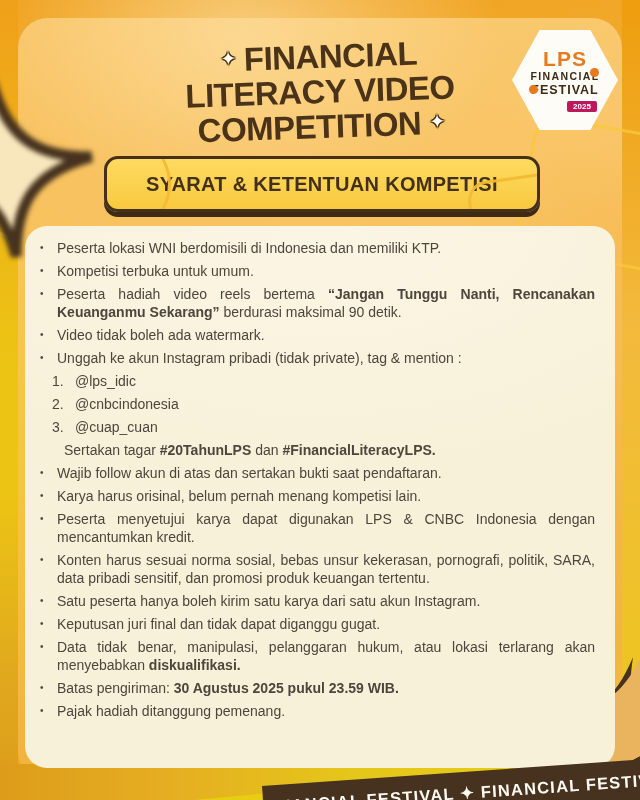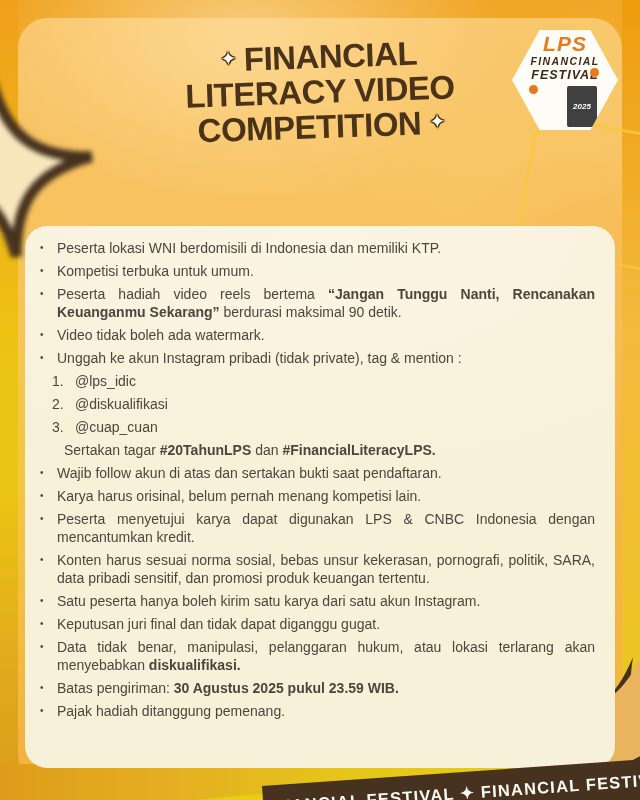--- a/index.html
+++ b/index.html
@@ -36,25 +36,25 @@
     border:3px solid #45301a;border-radius:14px;box-shadow:0 5px 0 #3d2b16;
     display:flex;align-items:center;justify-content:center;overflow:hidden;
     color:#42301b;font-size:20px;font-weight:800;letter-spacing:.3px;white-space:nowrap;}
   .banner::before{content:"";position:absolute;left:-74px;top:-34px;width:132px;height:112px;
     border:3px solid rgba(243,185,52,.95);border-radius:50%;}
   .banner::after{content:"";position:absolute;right:-52px;top:16px;width:112px;height:82px;
     border:3px solid rgba(243,185,52,.95);border-radius:20px;transform:rotate(-8deg);}
   
   .logo{position:absolute;left:512px;top:28px;width:106px;height:104px;z-index:6;
     background:#fdfcf7;clip-path:polygon(26% 2%,74% 2%,100% 50%,74% 98%,26% 98%,0% 50%);
-    display:flex;flex-direction:column;align-items:center;justify-content:center;text-align:center;font-style:italic;}
+    display:flex;flex-direction:column;align-items:center;justify-content:center;text-align:center;}
   .logo-lps{color:#e87a1e;font-weight:900;font-size:21px;line-height:1;letter-spacing:1px;}
   .logo-financial{color:#3e2a17;font-weight:800;font-size:10.5px;letter-spacing:1.4px;line-height:1.45;}
   .logo-festival{color:#3e2a17;font-weight:800;font-size:12.5px;letter-spacing:1px;line-height:1.1;}
-  .logo-year{background:#404040;color:#fff;font-size:8px;font-weight:700;padding:16px 6px;
+  .logo-year{background:#be185d;color:#fff;font-size:8px;font-weight:700;padding:1px 6px;
     border-radius:2px;margin:3px 0 0 34px;}
   .logo-dot{position:absolute;width:9px;height:9px;border-radius:50%;background:#e87a1e;}
   .logo-dot.d1{right:19px;top:40px;} .logo-dot.d2{left:17px;top:57px;}
   
   .card{position:absolute;left:25px;top:226px;width:590px;height:542px;z-index:5;
     background:radial-gradient(ellipse 500px 260px at 50% 0%, #fbf5e4, #f8f1da 90%);
     border-radius:22px;box-sizing:border-box;padding:13px 20px 10px 15px;}
   .row{display:flex;margin-bottom:5px;color:#4c463c;font-size:14px;line-height:18px;}
   .row.justify .txt{text-align:justify;}
   .row.indent1{margin-left:12px;}
@@ -91,20 +91,23 @@
   <div class="frame"></div>
   <div class="bg-curve1"></div>
   <div class="bg-curve2"></div>
 
   <div class="title">
     <div><span class="sparkle left">✦</span><span>FINANCIAL</span></div>
     <div>LITERACY VIDEO</div>
     <div><span>COMPETITION</span><span class="sparkle right">✦</span></div>
   </div>
 
+  <div class="banner">
+    <span>SYARAT &amp; KETENTUAN KOMPETISI</span>
+  </div>
 
   <div class="logo">
     <div class="logo-lps">LPS</div>
     <div class="logo-financial">FINANCIAL</div>
     <div class="logo-festival">FESTIVAL</div>
     <div class="logo-year">2025</div>
     <span class="logo-dot d1"></span>
     <span class="logo-dot d2"></span>
   </div>
 
@@ -129,21 +132,21 @@
         <div class="row">
           <span class="marker dot">•</span>
           <span class="txt"><span>Unggah ke akun Instagram pribadi (tidak private), tag &amp; mention :</span></span>
         </div>
         <div class="row indent1">
           <span class="marker">1.</span>
           <span class="txt"><span>@lps_idic</span></span>
         </div>
         <div class="row indent1">
           <span class="marker">2.</span>
-          <span class="txt"><span>@diskualifikasi</span></span>
+          <span class="txt"><span>@cnbcindonesia</span></span>
         </div>
         <div class="row indent1">
           <span class="marker">3.</span>
           <span class="txt"><span>@cuap_cuan</span></span>
         </div>
         <div class="row noteplain">
           <span class="txt"><span>Sertakan tagar </span><b>#20TahunLPS</b><span> dan </span><b>#FinancialLiteracyLPS.</b></span>
         </div>
         <div class="row">
           <span class="marker dot">•</span>

